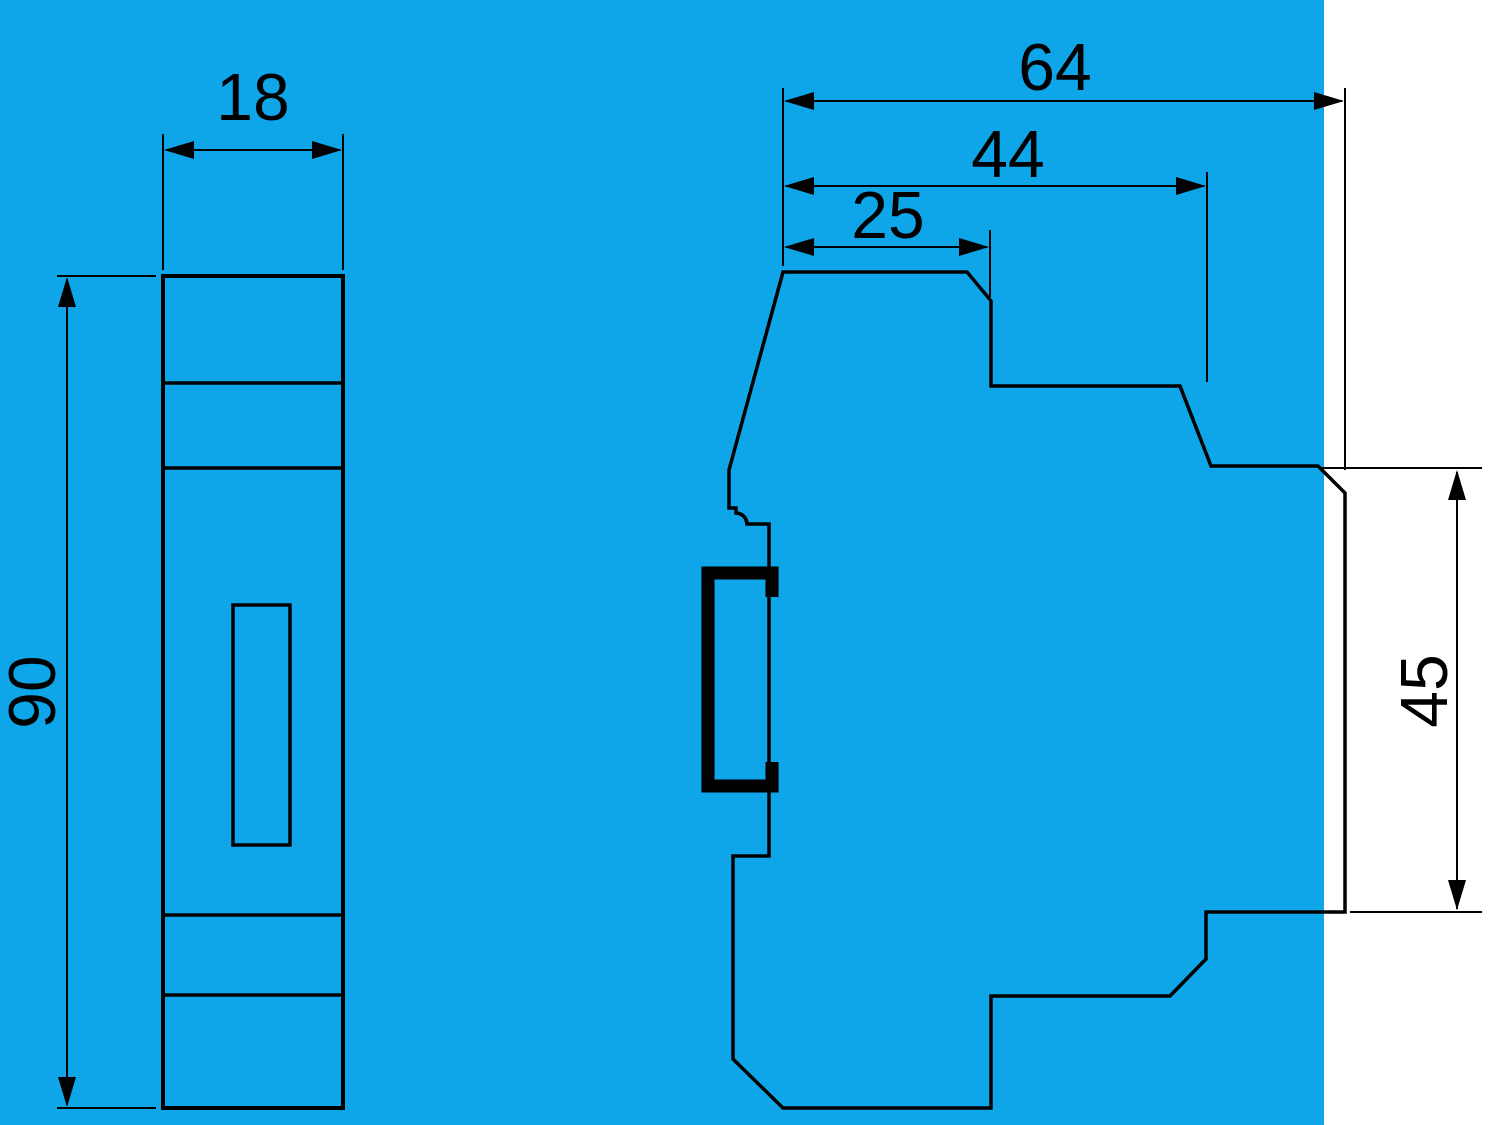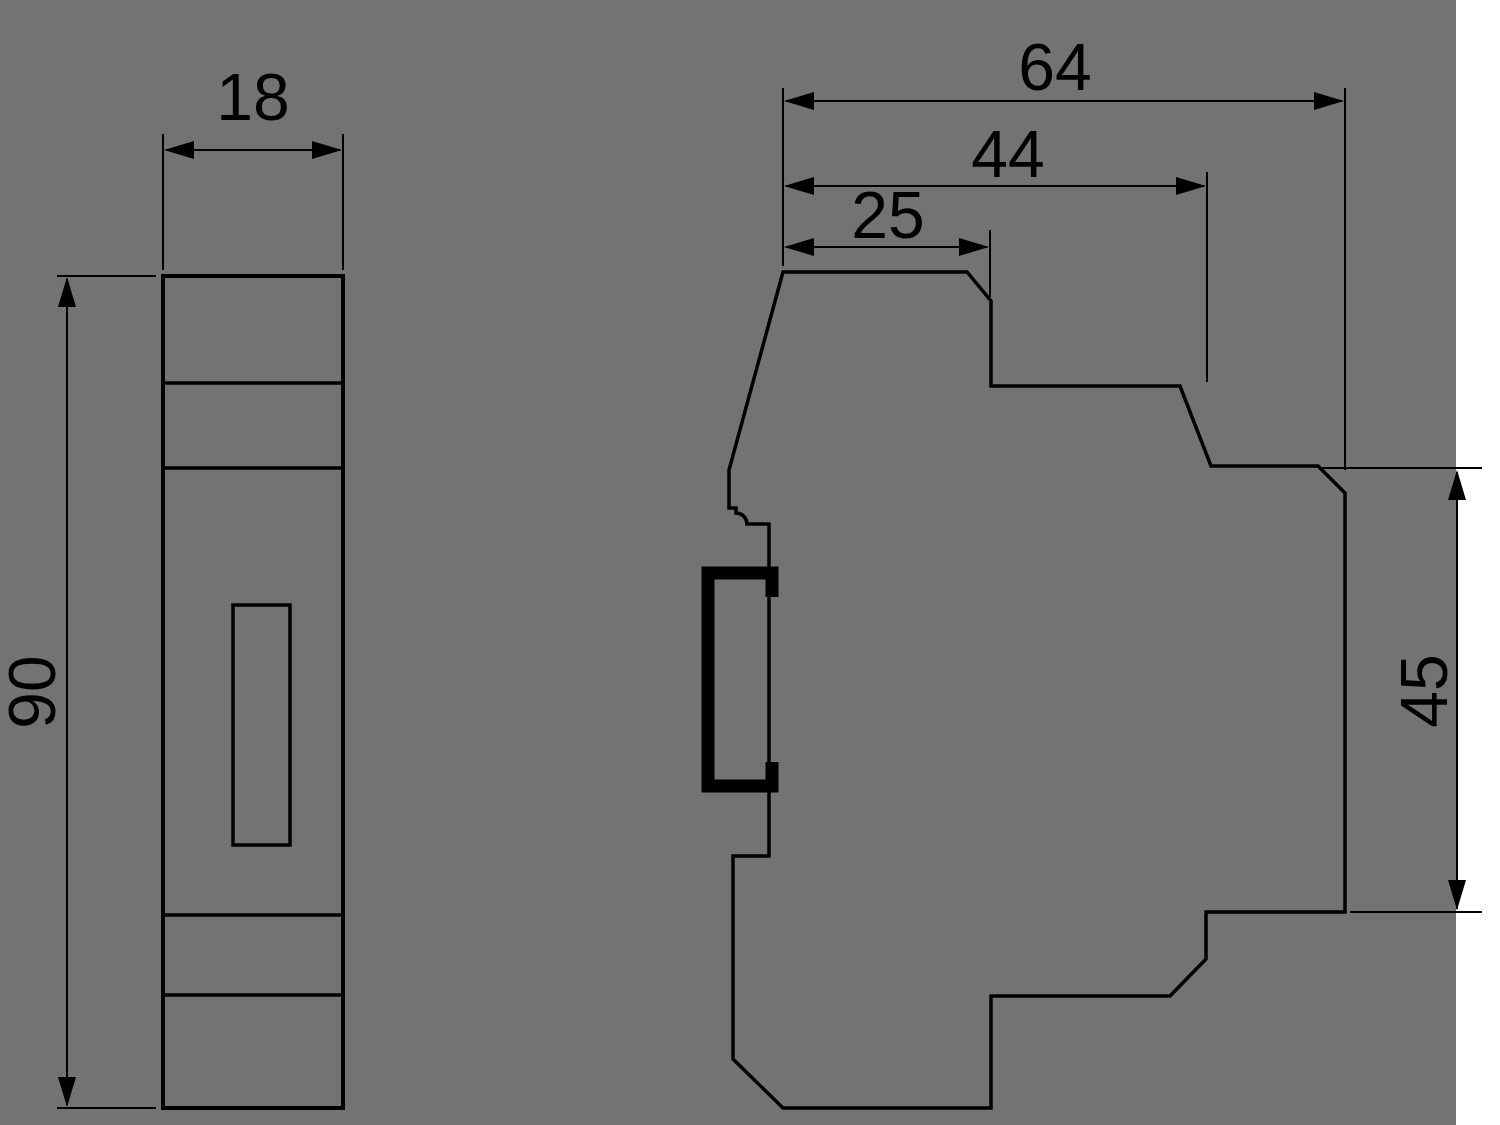--- a/index.html
+++ b/index.html
@@ -5,23 +5,23 @@
   html, body {
     margin: 0;
     padding: 0;
     background: #ffffff;
     width: 1500px;
     height: 1125px;
     overflow: hidden;
     font-family: "Liberation Sans", sans-serif;
   }
   .drawing-wrap {
-    width: 1456px;
+    width: 1324px;
     height: 1125px;
-    background: #737373;
+    background: #0ea5e9;
   }
   svg { display: block; }
   .outline {
     fill: none;
     stroke: #000000;
     stroke-width: 3.5;
     stroke-linejoin: miter;
   }
   .outline-heavy {
     fill: none;

